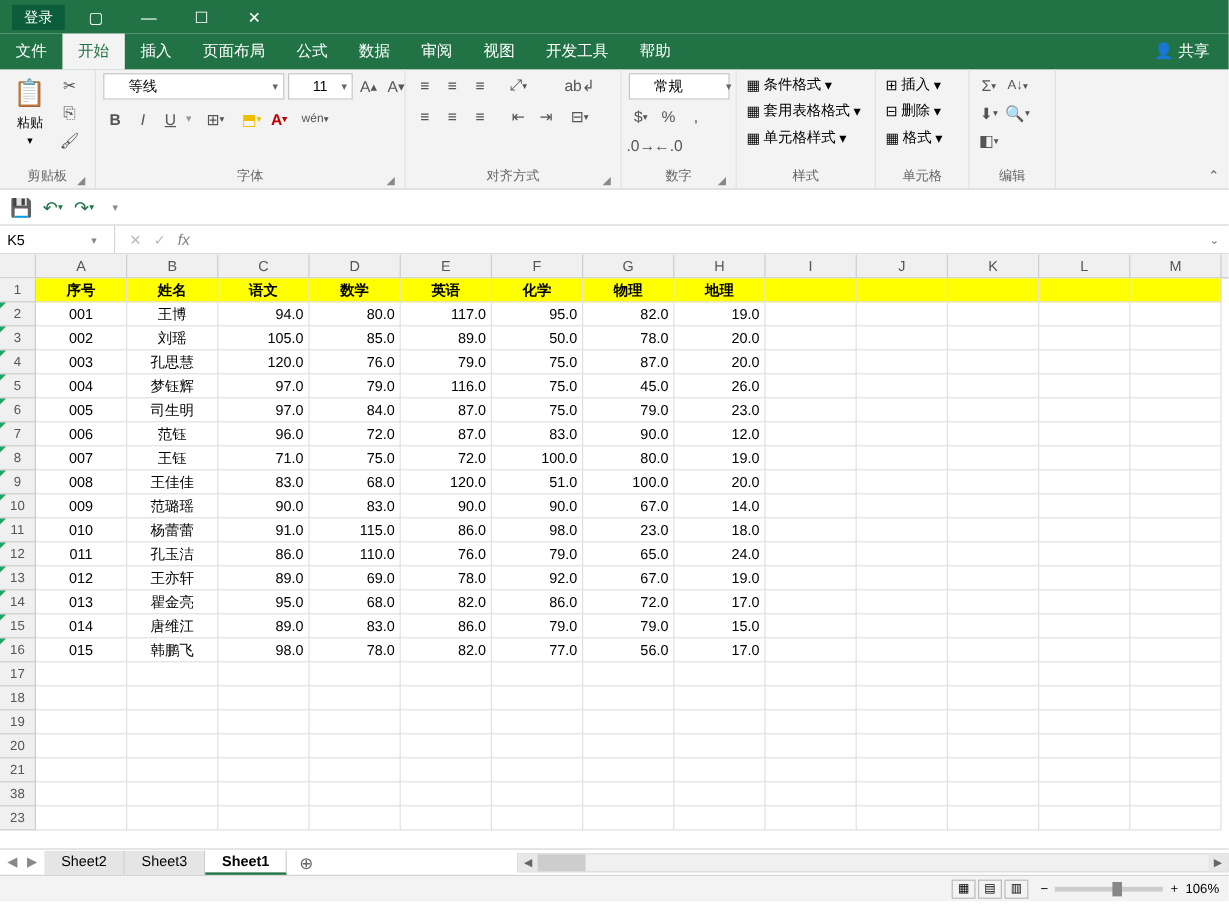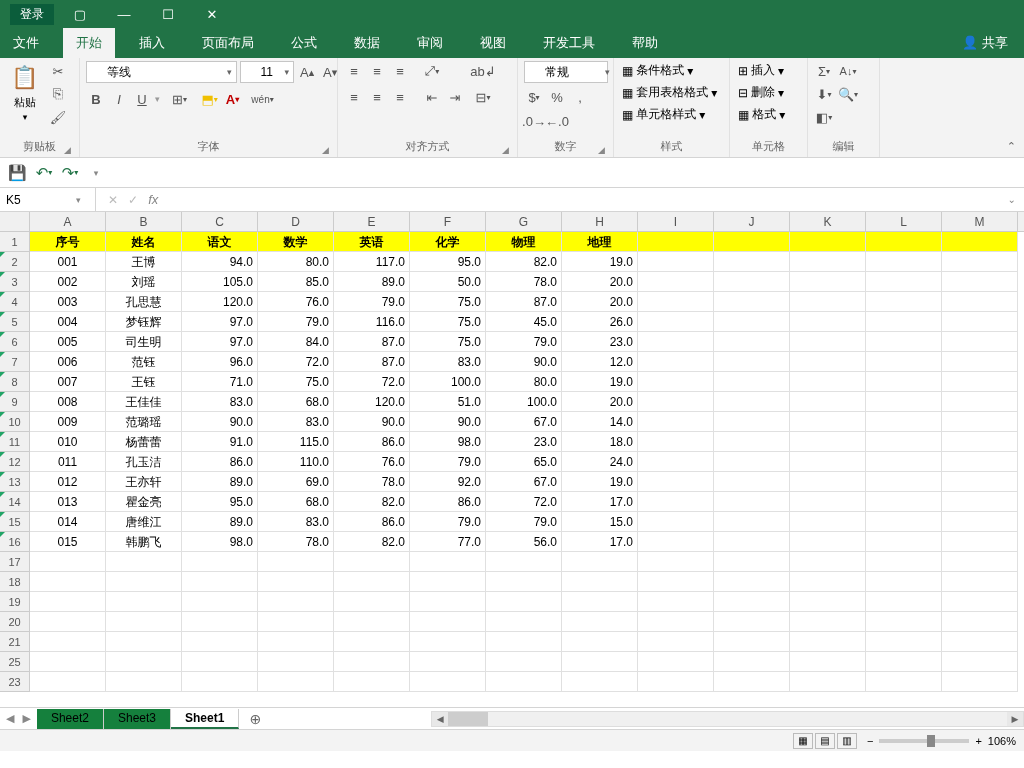--- a/index.html
+++ b/index.html
@@ -3,21 +3,21 @@
 <meta charset="utf-8">
 <style>
 * { margin: 0; padding: 0; box-sizing: border-box; font-family: "Microsoft YaHei", "Segoe UI", sans-serif; }
 body { width: 1024px; height: 768px; overflow: hidden; background: #fff; font-size: 12px; position: relative; }
 
 .titlebar { height: 28px; background: #217346; display: flex; align-items: center; color: #fff; }
 .titlebar .title { flex: 1; text-align: center; font-size: 12px; }
 .titlebar .login { background: #0b5d3b; padding: 2px 10px; margin-right: 4px; font-size: 12px; }
 .titlebar .win-btn { font-size: 13px; width: 44px; text-align: center; }
 
-.tabs-row { height: 30px; background: #217346; display: flex; align-items: flex-end; color: #fff; gap: 11px; }
+.tabs-row { height: 30px; background: #217346; display: flex; align-items: flex-end; color: #fff; }
 .tabs-row .tab { padding: 6px 13px; font-size: 13px; cursor: pointer; }
 .tabs-row .tab.active { background: #f3f3f3; color: #217346; }
 .tabs-row .spacer { flex: 1; }
 .tabs-row .share { padding: 6px 16px; font-size: 13px; }
 .tabs-row .tell { padding: 6px 10px; font-size: 13px; color: #cde; }
 
 .ribbon { height: 100px; background: #f3f3f3; border-bottom: 1px solid #d4d4d4; display: flex; position: relative; }
 .group { border-right: 1px solid #e1e1e1; display: flex; flex-direction: column; padding: 3px 6px 0; }
 .group-body { flex: 1; display: flex; align-items: flex-start; gap: 4px; }
 .group-label { text-align: center; font-size: 11px; color: #666; padding: 2px 0 3px; position: relative; }
@@ -54,21 +54,21 @@
 .grid-row { display: flex; height: 20px; }
 .cell { border-right: 1px solid #e0e0e0; border-bottom: 1px solid #e0e0e0; height: 20px; line-height: 20px; font-size: 12px; padding: 0 4px; overflow: hidden; white-space: nowrap; }
 .hdr-row .cell { background: #ffff00; font-weight: bold; text-align: center; }
 .cell.c-a { text-align: center; }
 .cell.c-r { text-align: right; }
 
 .sheet-tabs { height: 22px; background: #fff; border-top: 1px solid #d4d4d4; display: flex; align-items: center; }
 .nav-ar { padding: 0 6px; color: #888; font-size: 11px; display: flex; gap: 8px; }
 .stab { padding: 2px 14px; font-size: 12px; border-right: 1px solid #ccc; cursor: pointer; }
 .stab.active { background: #fff; border-bottom: 2px solid #217346; font-weight: bold; }
-.stab.inactive { background: #15803d; text-align: center; }
+.stab.inactive { background: #e5e5e5; text-align: center; }
 .add-sheet { padding: 0 10px; font-size: 14px; color: #666; cursor: pointer; }
 .hscroll { flex: 1; margin-left: 160px; height: 16px; background: #f0f0f0; position: relative; border: 1px solid #ddd; }
 .hscroll .thumb { position: absolute; left: 0; top: 0; bottom: 0; width: 40px; background: #cdcdcd; }
 .hscroll .arr { position: absolute; width: 16px; top: 0; bottom: 0; background: #e8e8e8; text-align: center; line-height: 14px; font-size: 9px; color: #666; }
 
 .statusbar { height: 22px; background: #f3f3f3; border-top: 1px solid #d4d4d4; display: flex; align-items: center; font-size: 11px; padding: 0 8px; gap: 10px; }
 .statusbar .spacer { flex: 1; }
 .view-btns { display: flex; gap: 2px; }
 .view-btns div { width: 20px; height: 16px; border: 1px solid #bbb; font-size: 10px; text-align: center; line-height: 14px; cursor: pointer; }
 .zoom { display: flex; align-items: center; gap: 6px; }
@@ -286,21 +286,21 @@
       <div>12<span class="tri"></span></div>
       <div>13<span class="tri"></span></div>
       <div>14<span class="tri"></span></div>
       <div>15<span class="tri"></span></div>
       <div>16<span class="tri"></span></div>
       <div>17</div>
       <div>18</div>
       <div>19</div>
       <div>20</div>
       <div>21</div>
-      <div>25</div>
+      <div>38</div>
       <div>23</div>
     </div>
   <div class="grid" id="grid">
       <div class="grid-row hdr-row">
         <div class="cell" style="width: 76px;">序号</div>
         <div class="cell" style="width: 76px;">姓名</div>
         <div class="cell" style="width: 76px;">语文</div>
         <div class="cell" style="width: 76px;">数学</div>
         <div class="cell" style="width: 76px;">英语</div>
         <div class="cell" style="width: 76px;">化学</div>

